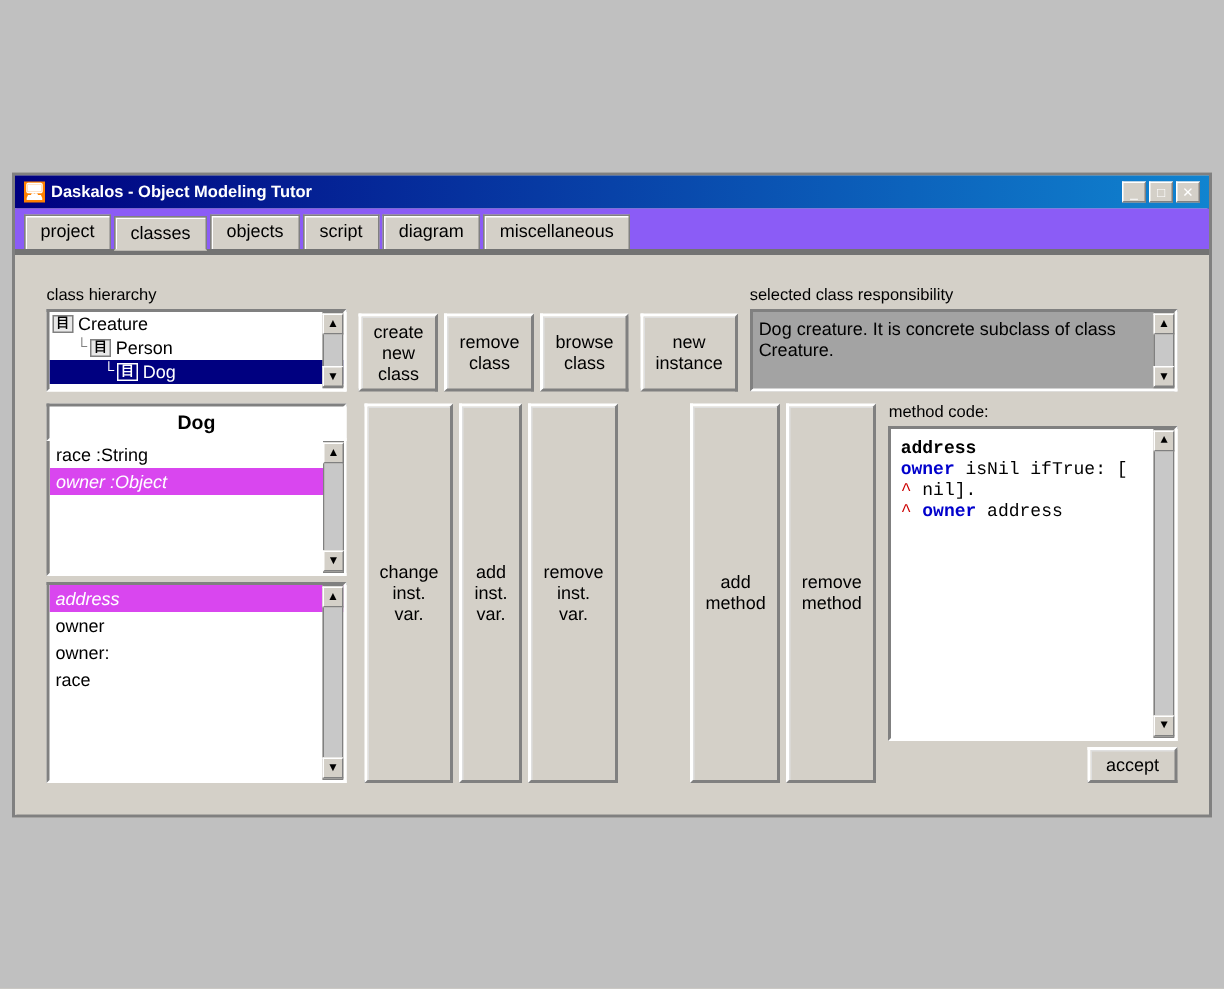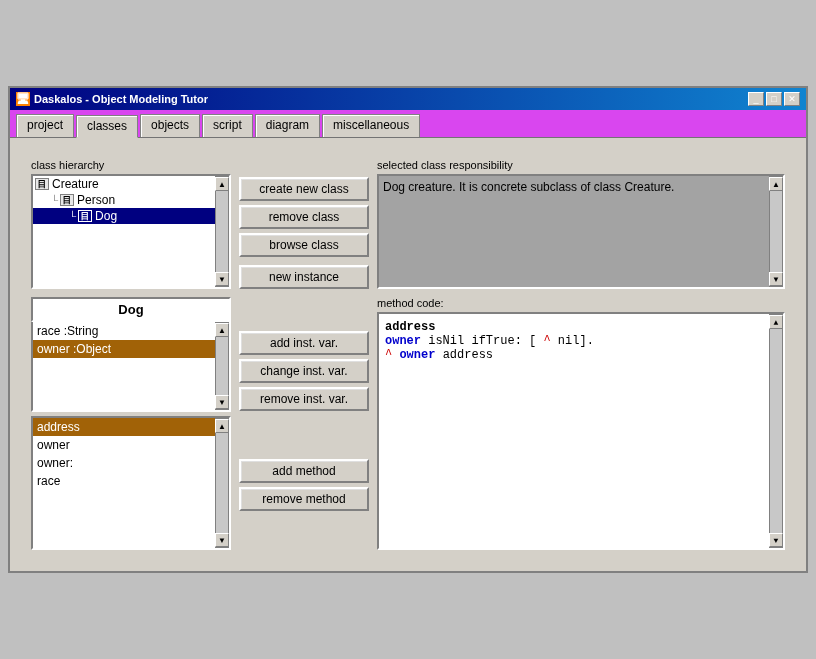--- a/index.html
+++ b/index.html
@@ -52,23 +52,23 @@
       border: 1px solid;
       border-color: #fff #808080 #808080 #fff;
       display: flex;
       align-items: center;
       justify-content: center;
       font-size: 9px;
       cursor: pointer;
     }
     .tabs-row {
       display: flex;
-      background: #d946ef;
+      background: #8b5cf6;
       padding: 4px 6px 0 6px;
-      border-bottom: 1px solid #737373;
+      border-bottom: 4px solid #737373;
     }
     .tab {
       padding: 3px 10px;
       border: 1px solid #808080;
       border-bottom: none;
       background: #d4d0c8;
       cursor: pointer;
       margin-right: 2px;
       font-size: 12px;
       box-shadow: inset 1px 1px #fff;
@@ -137,21 +137,20 @@
       flex-shrink: 0;
     }
     .tree-icon.class-icon {
       background: #e8e8e8;
       color: #000;
       font-weight: bold;
     }
     
     .buttons-col {
       display: flex;
-      flex-direction: column;
       gap: 4px;
       flex: 0 0 130px;
       justify-content: flex-start;
       padding-top: 18px;
     }
     .win-button {
       background: #d4d0c8;
       border: 2px solid;
       border-color: #fff #808080 #808080 #fff;
       padding: 3px 8px;
@@ -206,22 +205,23 @@
       background: #fff;
       flex: 1;
       overflow-y: auto;
       margin-top: 4px;
     }
     .list-item {
       padding: 2px 4px;
       cursor: pointer;
     }
     .list-item.selected {
-      background: #a16207;
+      background: #d946ef;
       color: #fff;
+      font-style: italic;
     }
     
     .method-code-panel {
       flex: 1;
       display: flex;
       flex-direction: column;
     }
     .method-code-area {
       border: 2px solid;
       border-color: #808080 #fff #fff #808080;
@@ -394,22 +394,22 @@
               <div class="scroll-arrow">▲</div>
               <div class="scroll-track"></div>
               <div class="scroll-arrow">▼</div>
             </div>
           </div>
         </div>
       </div>
 
       <div class="buttons-col" style="justify-content: flex-start; padding-top: 0;">
         <div style="height:30px;"></div>
+        <button class="win-button">change inst. var.</button>
         <button class="win-button">add inst. var.</button>
-        <button class="win-button">change inst. var.</button>
         <button class="win-button">remove inst. var.</button>
         <div style="flex:0 0 40px;"></div>
         <button class="win-button">add method</button>
         <button class="win-button">remove method</button>
       </div>
 
       <div class="method-code-panel">
         <div class="panel-label method-code-label">method code:</div>
         <div class="method-code-area" style="position:relative;">
           <div style="padding-right:14px;">
@@ -427,16 +427,19 @@
               <span class="code-blue code-bold">owner</span>
               <span> address</span>
             </div>
           </div>
           <div class="scrollbar-stub">
             <div class="scroll-arrow">▲</div>
             <div class="scroll-track"></div>
             <div class="scroll-arrow">▼</div>
           </div>
         </div>
+        <div class="accept-row">
+          <button class="win-button" style="min-width:60px;">accept</button>
+        </div>
       </div>
     </div>
   </div>
 </div>
 
 </body></html>

